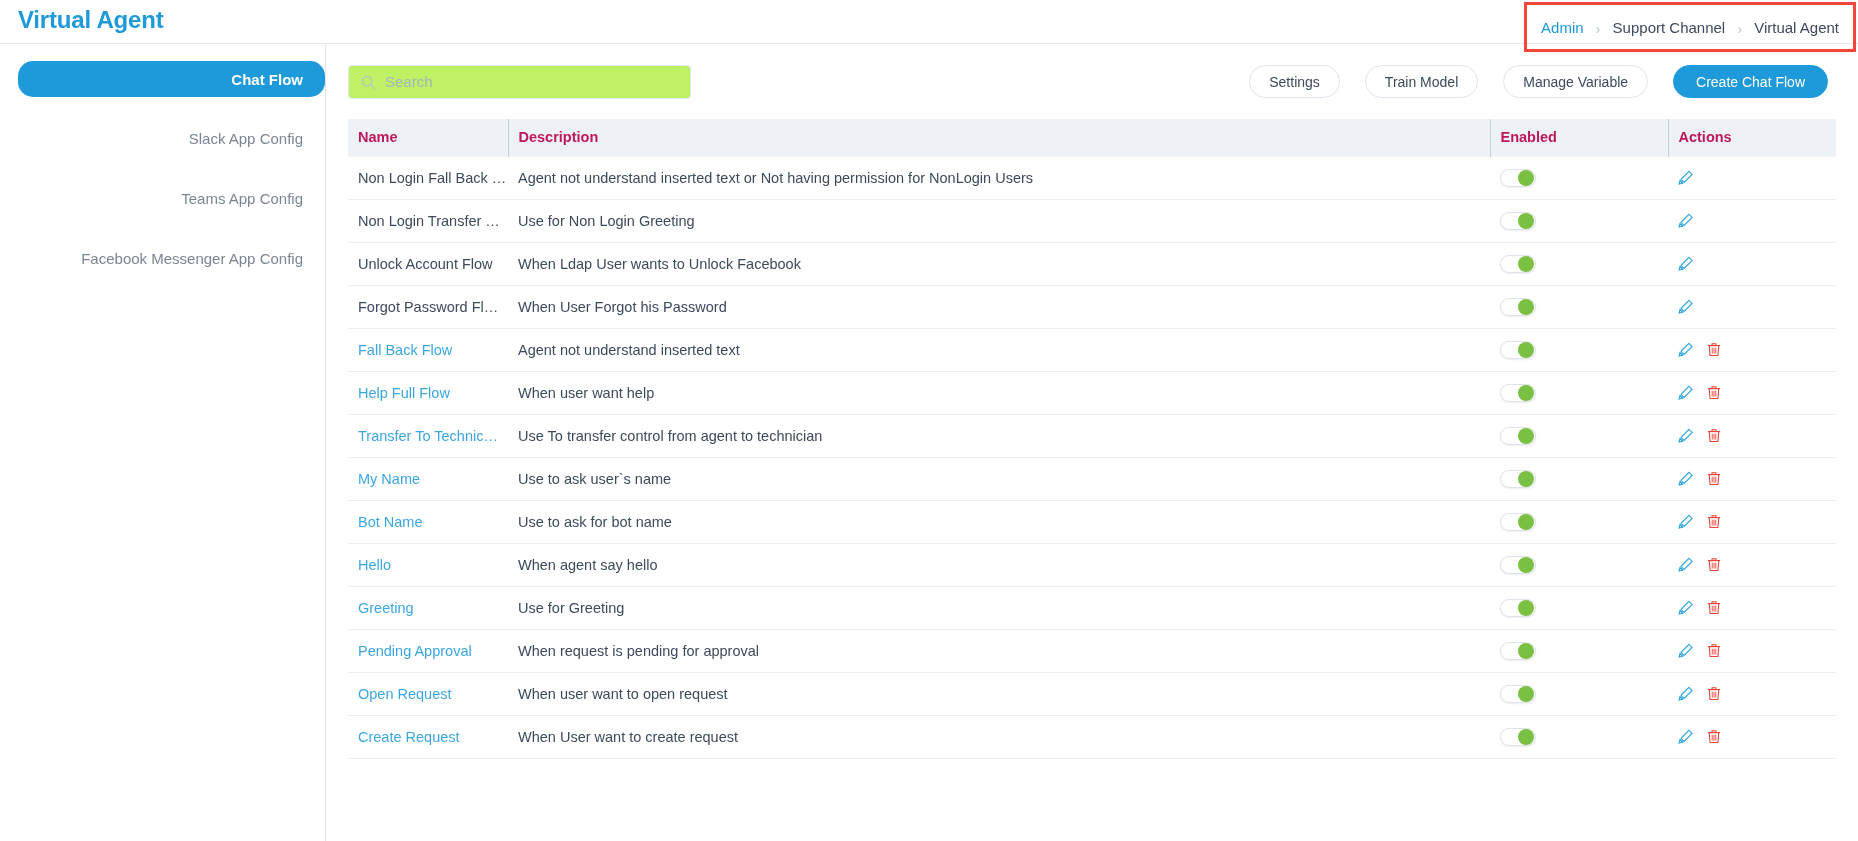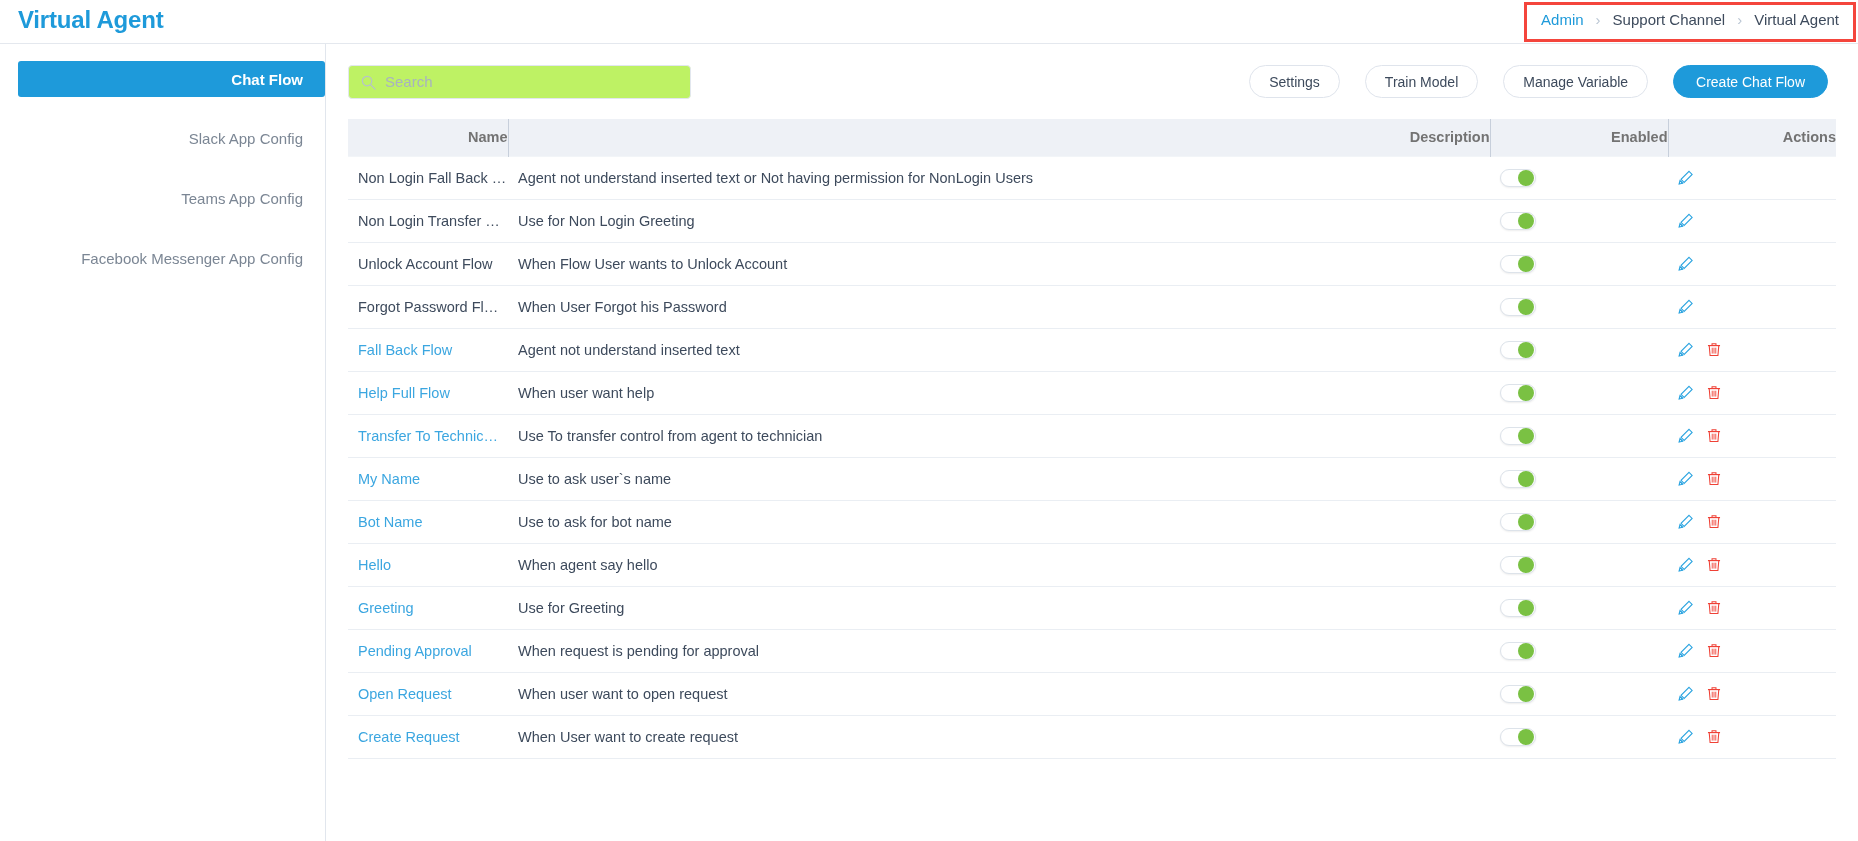--- a/index.html
+++ b/index.html
@@ -21,25 +21,25 @@
     position: absolute;
     left: 18px; top: 6px;
     font-size: 24px;
     font-weight: bold;
     color: #1e9ada;
     letter-spacing: -0.2px;
   }
   .breadcrumb-wrap {
     position: absolute;
     right: 2px; top: 2px;
-    height: 40px;
+    height: 50px;
     border: 3px solid #f4453c;
     display: flex;
-    align-items: center;
-    padding: 0 14px 6px 14px;
+    align-items: flex-end;
+    padding: 0 14px 13px 14px;
   }
   .crumb {
     font-size: 15px;
     color: #3d4a5c;
     white-space: nowrap;
   }
   .crumb.link { color: #1e9ada; cursor: pointer; }
   .crumb-sep {
     color: #b9c5d3;
     font-size: 15px;
@@ -66,21 +66,21 @@
     padding-right: 22px;
     font-size: 15px;
     color: #7b8694;
     cursor: pointer;
     margin-bottom: 22px;
   }
   .side-item.active {
     background: #1e9ada;
     color: #ffffff;
     font-weight: bold;
-    border-radius: 3px;
+    border-radius: 15px;
     margin-left: 18px;
     margin-right: 0;
     height: 36px;
   }
 
   
   .content { flex: 1; padding: 0 22px 0 22px; }
 
   .toolbar {
     height: 75px;
@@ -140,23 +140,24 @@
     color: #fff;
     padding: 0 22px;
   }
 
   
   .tbl { width: 100%; border-collapse: collapse; table-layout: fixed; }
   .tbl thead th {
     background: #eef1f6;
     height: 37px;
     font-size: 14.5px;
-    color: #737373;
+    color: #be185d;
     font-weight: bold;
-    text-align: right;
+    text-align: left;
+    padding-left: 10px;
     vertical-align: middle;
   }
   .tbl thead th.sep { border-left: 1px solid #c7cfdb; }
   .tbl tbody td {
     height: 43px;
     font-size: 14.5px;
     color: #3d4a5c;
     border-bottom: 1px solid #eaeef3;
     padding-left: 10px;
     vertical-align: middle;
@@ -292,21 +293,21 @@
                 <svg class="icon-btn" viewBox="0 0 18 18">
                   <path d="M12.4 2.1l3.5 3.5-9 9-3.5-3.5z" fill="none" stroke="#29a3e0" stroke-width="1.2"></path>
                   <path d="M2.2 12.4l-1 4 4-1z" fill="none" stroke="#29a3e0" stroke-width="1.2"></path>
                   <line x1="2.6" y1="12.9" x2="5.2" y2="15.5" stroke="#29a3e0" stroke-width="1.2"></line>
                 </svg>
               </div>
             </td>
           </tr>
           <tr>
             <td class="name-cell"><span class="plain">Unlock Account Flow</span></td>
-            <td>When Flow User wants to Unlock Account</td>
+            <td>When Ldap User wants to Unlock Facebook</td>
             <td>
               <div class="toggle">
                 <div class="knob"></div>
               </div>
             </td>
             <td>
               <div class="actions">
                 <svg class="icon-btn" viewBox="0 0 18 18">
                   <path d="M12.4 2.1l3.5 3.5-9 9-3.5-3.5z" fill="none" stroke="#29a3e0" stroke-width="1.2"></path>
                   <path d="M2.2 12.4l-1 4 4-1z" fill="none" stroke="#29a3e0" stroke-width="1.2"></path>

